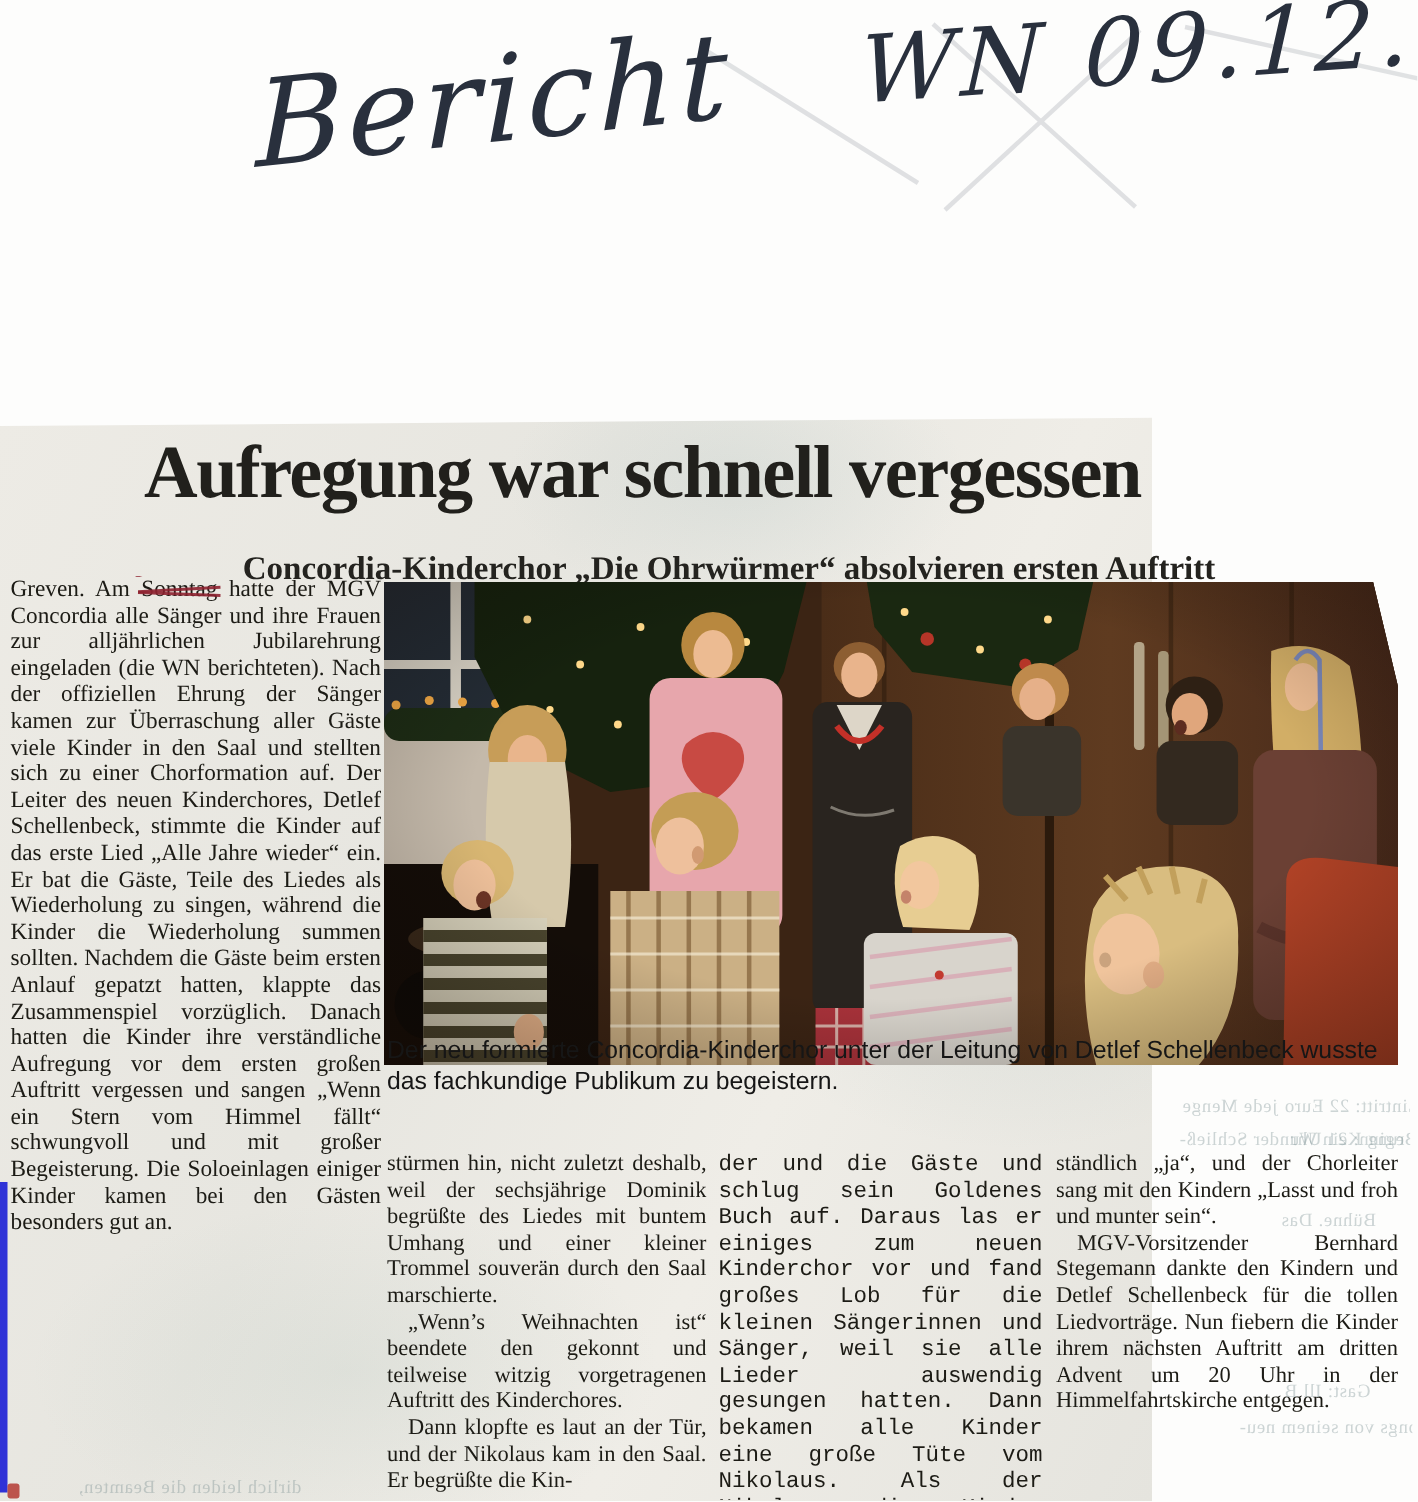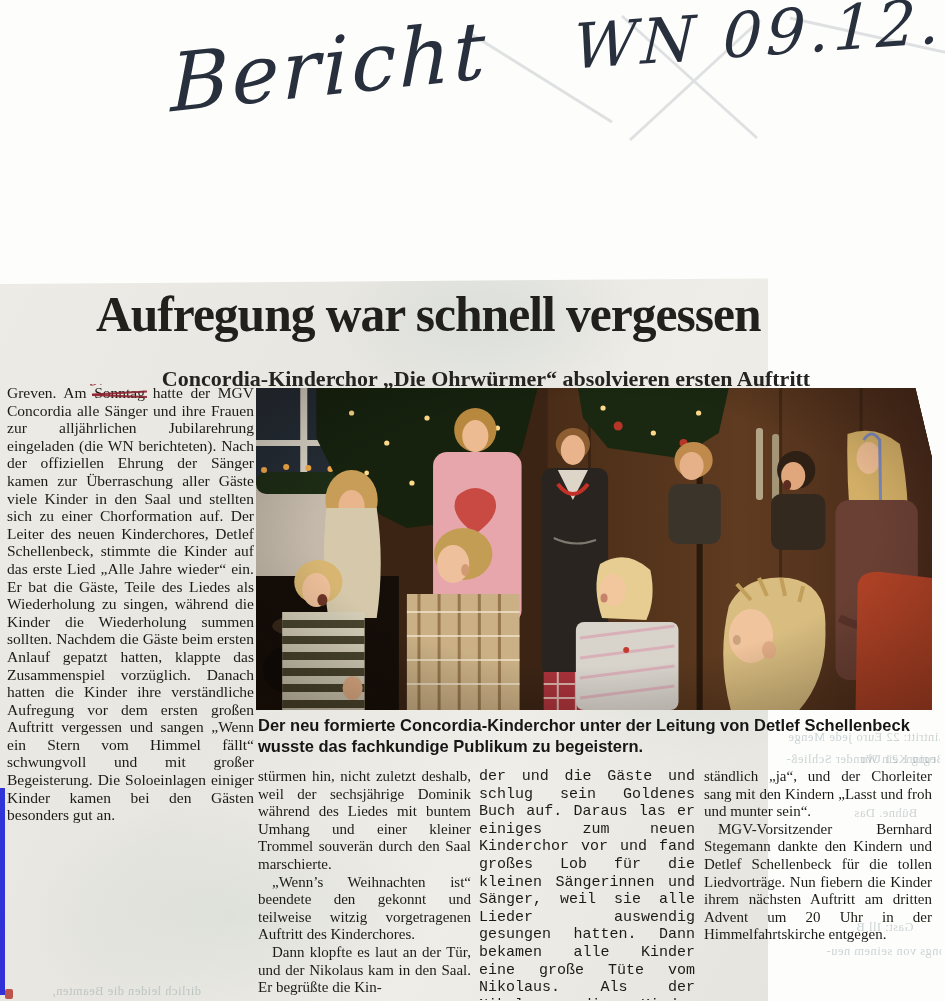--- a/index.html
+++ b/index.html
@@ -53,22 +53,22 @@
   .struck::after{top:62%; transform:rotate(2deg);}
   .correction{
     position:absolute; left:-4px; top:-15px; color:#8e2230;
     font-style:italic; font-size:15px; white-space:nowrap;
     transform:rotate(-7deg) skewX(-12deg); font-weight:bold; letter-spacing:1px;
   }
   
   .photo{position:absolute; left:256px; top:110px; width:676px; height:322px; overflow:hidden; background:#3f2816;}
   .photo svg{display:block; width:100%; height:100%;}
   .caption{
-    position:absolute; left:258px; top:437px; width:672px; margin:0;
-    font-family:"Liberation Sans", sans-serif; font-weight:bold;
+    position:absolute; left:258px; top:412px; width:672px; margin:0;
+    font-family:"Liberation Sans", sans-serif; font-weight:normal;
     font-size:16.5px; line-height:21px; color:#161616; text-align:left;
   }
   
   .blue-strip{position:absolute; left:0; top:510px; width:5px; height:207px; background:#2023d6; opacity:.92;}
   .red-dot{position:absolute; left:5px; top:711px; width:8px; height:10px; background:#b03028; opacity:.8; border-radius:2px;}
   .bleed{
     position:absolute; font-size:12.5px; color:#6f8689; opacity:.34;
     font-family:"Liberation Serif", serif; white-space:nowrap; letter-spacing:.5px;
   }
   .mirror{transform:scaleX(-1);}
@@ -254,21 +254,21 @@
           <ellipse cx="478" cy="252" rx="4" ry="5" fill="#caa37e"></ellipse>
           <ellipse cx="510" cy="262" rx="7" ry="9" fill="#e0ac84"></ellipse>
         </g>
         <rect width="672" height="322" fill="url(#vig)"></rect>
       </svg>
     </div>
 
     <p class="caption">Der neu formierte Concordia-Kinderchor unter der Leitung von Detlef Schellenbeck wusste das fachkundige Publikum zu begeistern.</p>
 
     <div class="bodycol botcol col2">
-      <p>stürmen hin, nicht zuletzt deshalb, weil der sechsjährige Dominik während des Liedes mit buntem Umhang und einer kleiner Trommel souverän durch den Saal marschierte.</p>
+      <p>stürmen hin, nicht zuletzt deshalb, weil der sechsjährige Dominik begrüßte des Liedes mit buntem Umhang und einer kleiner Trommel souverän durch den Saal marschierte.</p>
       <p class="ind">„Wenn’s Weihnachten ist“ beendete den gekonnt und teilweise witzig vorgetragenen Auftritt des Kinderchores.</p>
       <p class="ind">Dann klopfte es laut an der Tür, und der Nikolaus kam in den Saal. Er begrüßte die Kin-</p>
     </div>
     <div class="bodycol botcol col3">
       <p>der und die Gäste und schlug sein Goldenes Buch auf. Daraus las er einiges zum neuen Kinderchor vor und fand großes Lob für die kleinen Sängerinnen und Sänger, weil sie alle Lieder auswendig gesungen hatten. Dann bekamen alle Kinder eine große Tüte vom Nikolaus. Als der Nikolaus die Kinder fragte, ob sie ihm denn noch ein Lied singen könnten, riefen alle selbstver-</p>
     </div>
     <div class="bodycol botcol col4">
       <p>ständlich „ja“, und der Chorleiter sang mit den Kindern „Lasst und froh und munter sein“.</p>
       <p class="ind">MGV-Vorsitzender Bernhard Stegemann dankte den Kindern und Detlef Schellenbeck für die tollen Liedvorträge. Nun fiebern die Kinder ihrem nächsten Auftritt am dritten Advent um 20 Uhr in der Himmelfahrtskirche entgegen.</p>
     </div>

